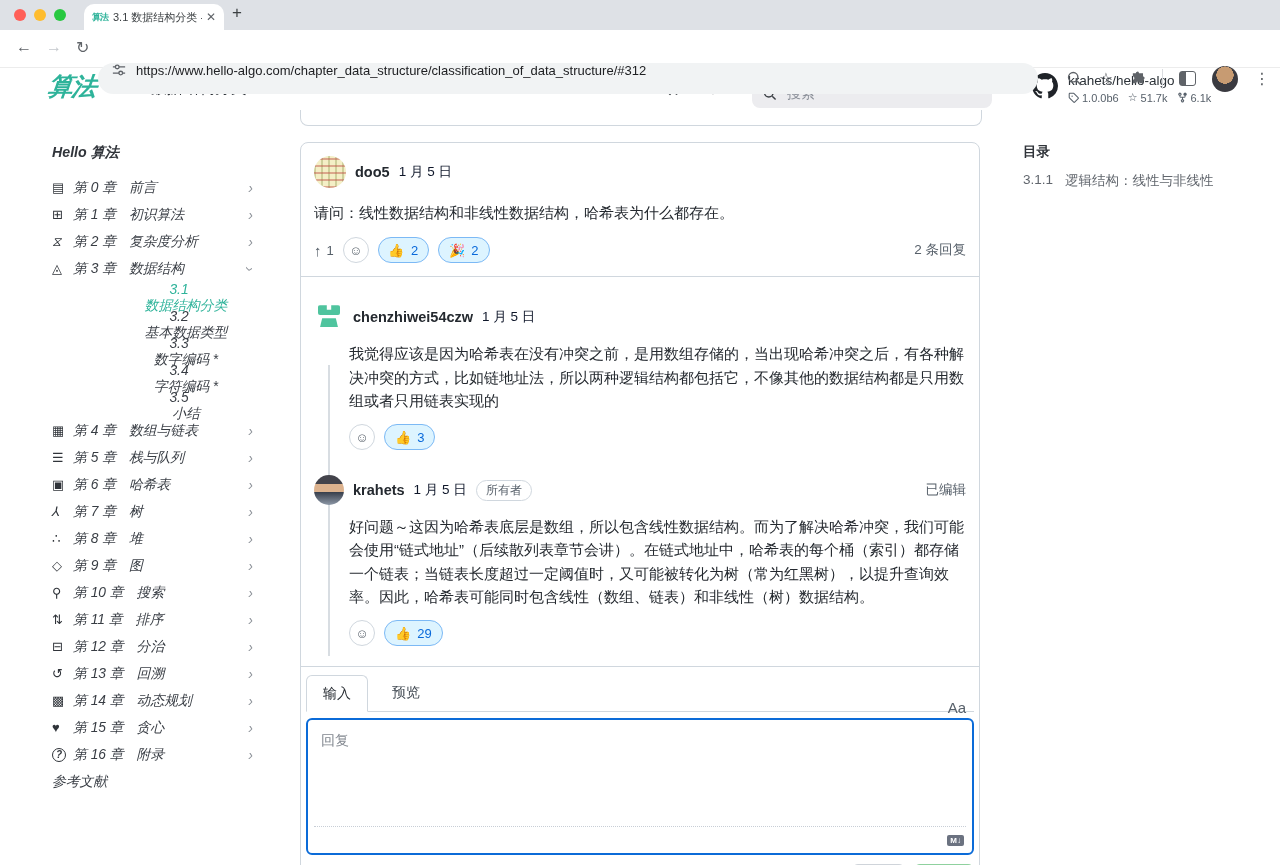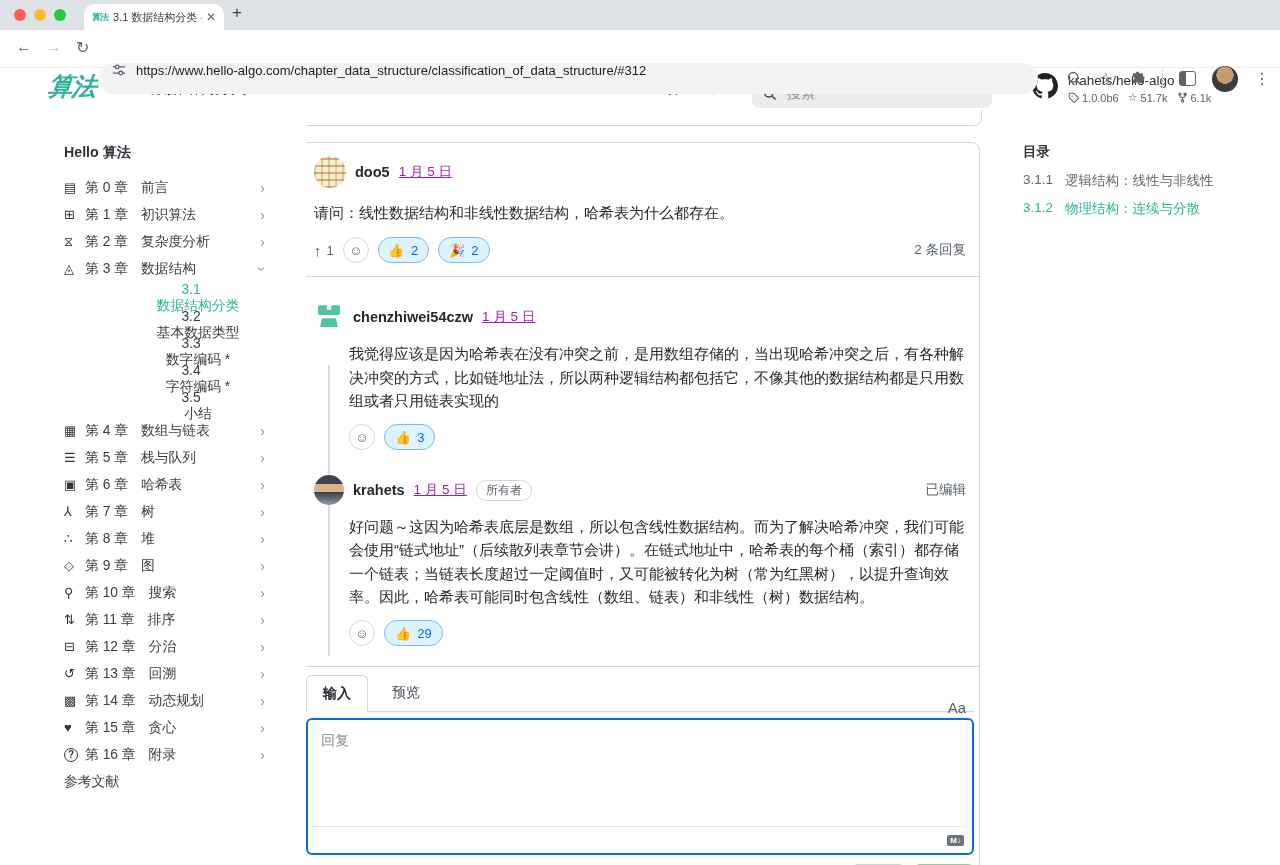--- a/index.html
+++ b/index.html
@@ -42,21 +42,21 @@
   .translate-ic{font-size:15px;font-weight:700;color:#2a2f35;}
   .translate-ic .small-a{font-size:11px;font-weight:700;}
   .searchbox{position:absolute;left:752px;top:13px;width:240px;height:28px;background:#ececef;
              border-radius:8px;display:flex;align-items:center;padding:0 10px;box-sizing:border-box;gap:9px;}
   .search-ph{font-size:14px;color:#8a8f98;}
   .repo{position:absolute;left:1032px;top:6px;display:flex;gap:10px;}
   .repo-name{font-size:13.5px;color:#2b3137;}
   .repo-meta{font-size:11px;color:#57606a;margin-top:3px;display:flex;align-items:center;gap:9px;}
   .repo-meta .m{display:flex;align-items:center;gap:3px;}
   
-  .sidebar{position:absolute;left:16px;top:110px;width:290px;bottom:0;background:#fff;z-index:20;}
+  .sidebar{position:absolute;left:4px;top:110px;width:290px;bottom:0;background:#fff;z-index:20;font-style:italic;}
   .site-title{margin:33px 0 12px 48px;font-size:14.2px;font-weight:700;color:#30343a;}
   .sb-item{height:27px;display:flex;align-items:center;padding-left:48px;position:relative;
            font-size:13.8px;color:#383d44;cursor:pointer;}
   .sb-ico{width:21px;font-size:13px;color:#30343a;display:inline-block;}
   .sb-ico.circled{font-size:10px;font-weight:700;width:12px;height:12px;line-height:12px;text-align:center;
                   border:1.3px solid #30343a;border-radius:50%;margin-right:7px;}
   .sb-num{white-space:nowrap;}
   .sb-label{margin-left:13px;white-space:nowrap;}
   .sb-chev{position:absolute;right:41px;color:#8d9299;font-size:14px;}
   .sb-chev.down{transform:rotate(90deg);}
@@ -73,21 +73,21 @@
   .toc-item.active{color:#2eb39a;}
   
   .content{position:absolute;left:300px;top:0;width:682px;z-index:10;}
   .partial-card{position:absolute;left:0;top:80px;width:680px;height:45px;
                 border:1px solid #d0d7de;border-top:none;border-radius:0 0 8px 8px;background:#fff;}
   .card{position:absolute;left:0;top:142px;width:680px;border:1px solid #d0d7de;border-radius:8px;
         background:#fff;box-sizing:border-box;}
   .c-main{padding:13px 13px 13px 13px;border-bottom:1px solid #d0d7de;}
   .head-row{display:flex;align-items:center;gap:9px;}
   .author{font-size:14.5px;font-weight:700;color:#24292f;}
-  .cdate{font-size:13.5px;color:#a21caf;text-decoration:underline;}
+  .cdate{font-size:13.5px;color:#0f172a;}
   .owner-badge{font-size:12px;color:#57606a;border:1px solid #d0d7de;border-radius:999px;padding:1px 9px;}
   .edited{margin-left:auto;font-size:13.5px;color:#57606a;}
   .cbody{margin-top:13px;font-size:15px;line-height:1.55;color:#24292f;}
   .foot-row{margin-top:13px;display:flex;align-items:center;gap:9px;}
   .upvote{display:flex;align-items:center;gap:5px;font-size:13px;color:#57606a;}
   .upvote .arr{font-size:15px;}
   .smiley{width:26px;height:26px;border:1px solid #d0d7de;border-radius:50%;display:flex;
           align-items:center;justify-content:center;font-size:13px;color:#57606a;box-sizing:border-box;}
   .pill{height:26px;border-radius:13px;background:#ddf4ff;border:1px solid #7cb9f5;display:flex;
         align-items:center;gap:6px;padding:0 10px;font-size:13px;color:#0969da;box-sizing:border-box;}
@@ -109,21 +109,21 @@
   .reply{position:relative;padding-top:25px;}
   .reply .head-row{position:relative;z-index:2;}
   .reply-body{margin:10px 0 0 35px;font-size:15px;line-height:1.55;color:#24292f;}
   .reply-foot{margin:12px 0 0 35px;display:flex;align-items:center;gap:9px;}
   .reply:last-child{padding-bottom:20px;}
   
   .c-editor{border-top:1px solid #d0d7de;padding:8px 5px 8px 5px;}
   .tabs-row{position:relative;height:37px;border-bottom:1px solid #d0d7de;box-sizing:border-box;}
   .tab-write{position:absolute;left:0;top:0;height:37px;width:62px;background:#fff;z-index:2;
      border:1px solid #d0d7de;border-bottom:1px solid #fff;border-radius:6px 6px 0 0;box-sizing:border-box;
-     display:flex;align-items:center;justify-content:center;font-size:14px;font-weight:700;color:#24292f;}
+     display:flex;align-items:center;justify-content:center;font-size:14px;font-weight:400;color:#24292f;}
   .tab-preview{position:absolute;left:78px;top:0;height:36px;display:flex;align-items:center;
      font-size:14px;color:#424a53;padding:0 8px;}
   .format-hint{position:absolute;right:8px;top:14px;height:36px;display:flex;align-items:center;
      font-size:15px;color:#57606a;}
   .reply-textarea{margin-top:6px;height:137px;border:2px solid #0b6bd8;border-radius:6px;position:relative;
      background:#fff;box-sizing:border-box;}
   .ta-placeholder{position:absolute;left:13px;top:12px;font-size:14px;color:#80868e;}
   .ta-dots{position:absolute;left:6px;right:6px;bottom:26px;border-top:1px dotted #c8ced6;}
   .md-badge{position:absolute;right:8px;bottom:7px;background:#6b7280;color:#fff;font-size:8px;
      font-weight:700;padding:1px 3px;border-radius:2px;letter-spacing:0;}
@@ -355,24 +355,20 @@
   <div class="sb-footer">参考文献</div>
 </div>
 
 <div class="toc">
   <div class="toc-title">目录</div>
   <div>
       <div class="toc-item">
         <span class="t-num">3.1.1</span>
         <span class="t-label">逻辑结构：线性与非线性</span>
       </div>
-      <div class="toc-item active">
-        <span class="t-num">3.1.2</span>
-        <span class="t-label">物理结构：连续与分散</span>
-      </div>
     </div>
 </div>
 
 <div class="content">
   <div class="partial-card"></div>
 
   <div class="card">
 
     <div class="c-main">
       <div class="head-row">

